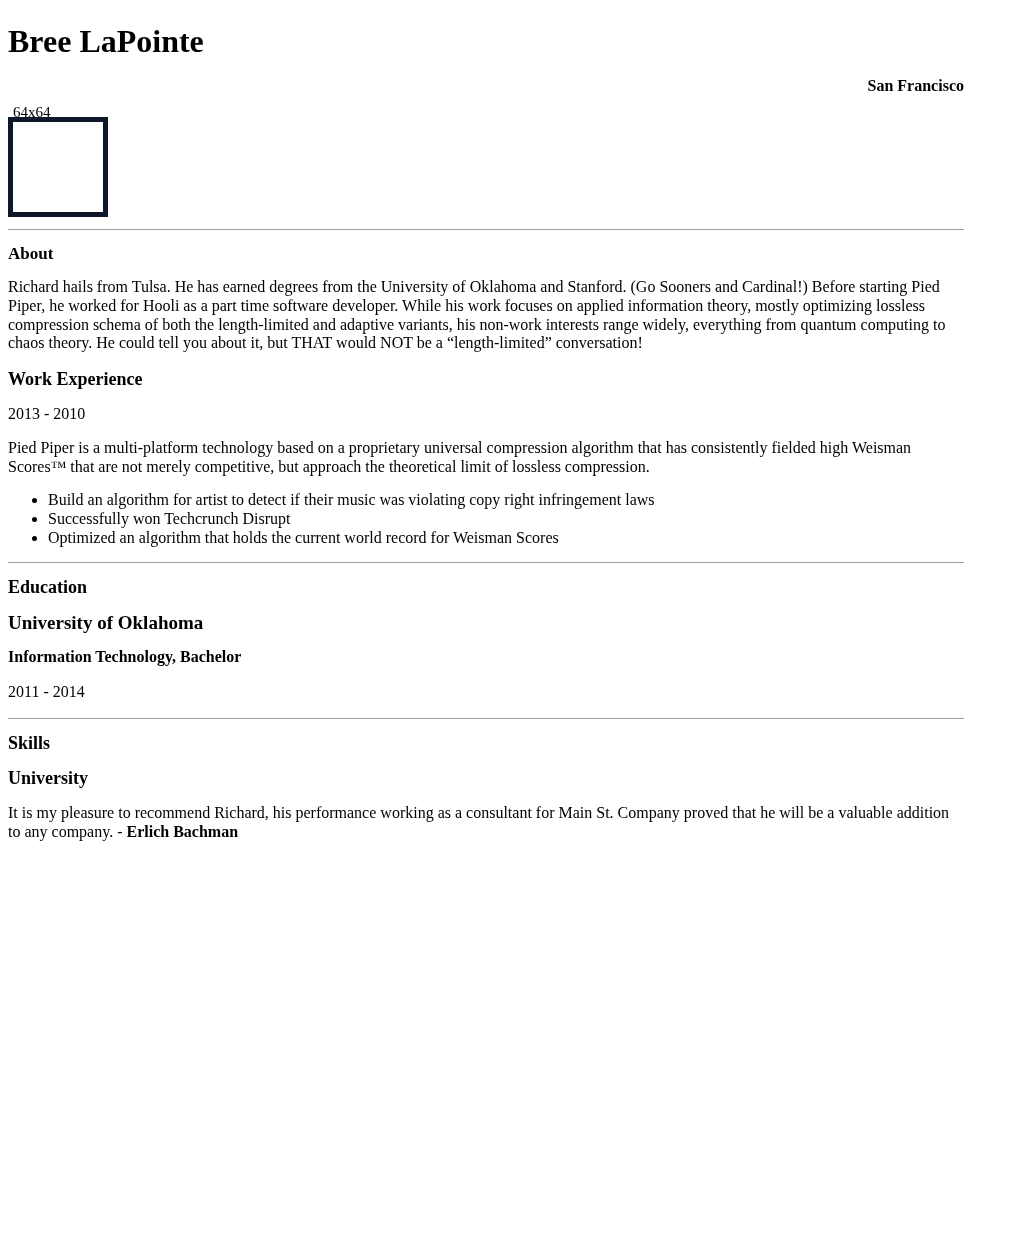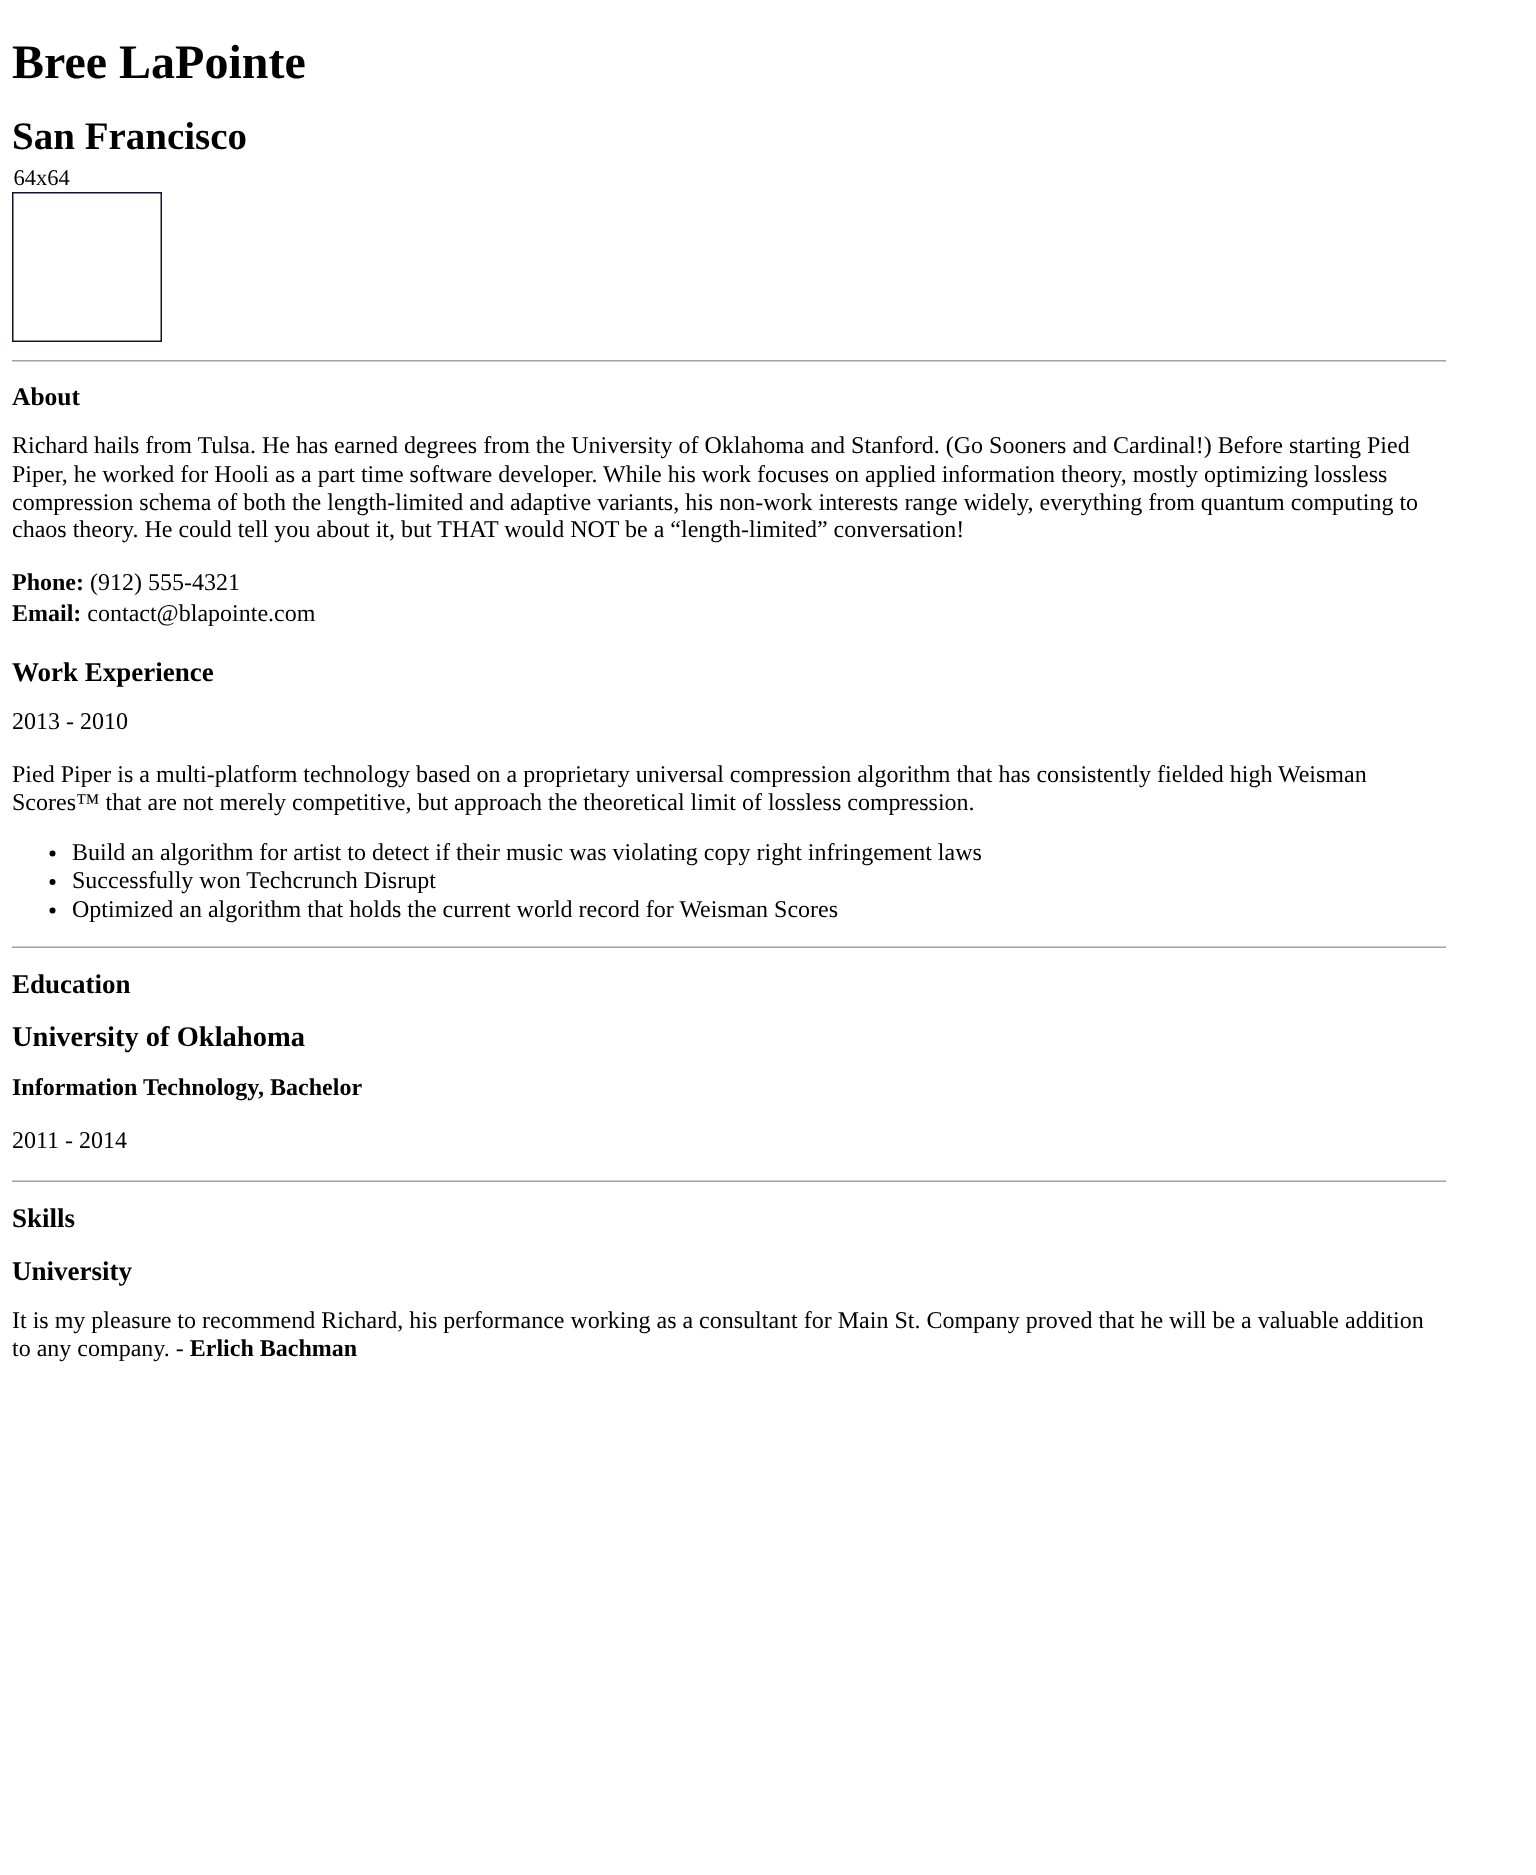--- a/index.html
+++ b/index.html
@@ -19,29 +19,30 @@
     box-sizing: border-box;
     width: 972px;
   }
   h1.name {
     font-size: 32px;
     font-weight: bold;
     margin: 16px 0 18px 0;
     line-height: 1.1;
   }
   h2.location {
-    font-size: 26px;
+    font-size: 16px;
     font-weight: bold;
     margin: 0 0 22px 0;
     line-height: 1.1;
+    text-align: right;
   }
   .photo-box {
     width: 100px;
     height: 100px;
-    border: 1px solid #0f172a;
+    border: 5px solid #0f172a;
     position: relative;
     box-sizing: border-box;
     margin: 0 0 8px 0;
   }
   .photo-box .alt-text {
     position: absolute;
     top: -18px;
     left: 0;
     font-size: 15px;
     line-height: 1.1;
@@ -142,30 +143,20 @@
   <div class="photo-box">
     <span class="alt-text">64x64</span>
   </div>
 
   <hr class="rule">
 
   <h3 class="section-title small">About</h3>
 
   <p class="about-text">Richard hails from Tulsa. He has earned degrees from the University of Oklahoma and Stanford. (Go Sooners and Cardinal!) Before starting Pied Piper, he worked for Hooli as a part time software developer. While his work focuses on applied information theory, mostly optimizing lossless compression schema of both the length-limited and adaptive variants, his non-work interests range widely, everything from quantum computing to chaos theory. He could tell you about it, but THAT would NOT be a “length-limited” conversation!</p>
 
-  <div class="contact">
-    <p class="tight">
-      <span class="label">Phone:</span>
-      <span>(912) 555-4321</span>
-    </p>
-    <p class="tight">
-      <span class="label">Email:</span>
-      <span>contact@blapointe.com</span>
-    </p>
-  </div>
 
   <h3 class="section-title">Work Experience</h3>
 
 
   <p class="dates">2013 - 2010</p>
 
   <p>Pied Piper is a multi-platform technology based on a proprietary universal compression algorithm that has consistently fielded high Weisman Scores™ that are not merely competitive, but approach the theoretical limit of lossless compression.</p>
 
   <ul class="bullets">
     <li>Build an algorithm for artist to detect if their music was violating copy right infringement laws</li>

